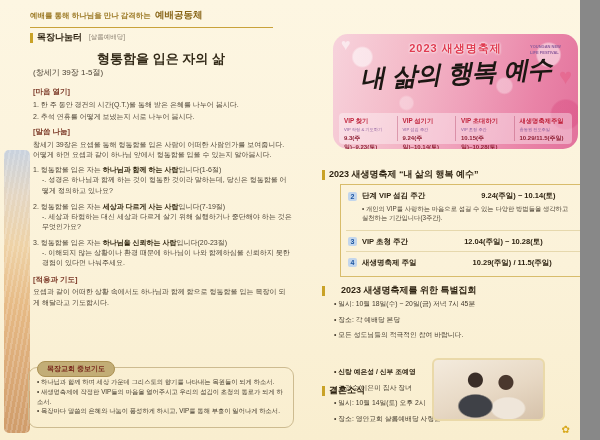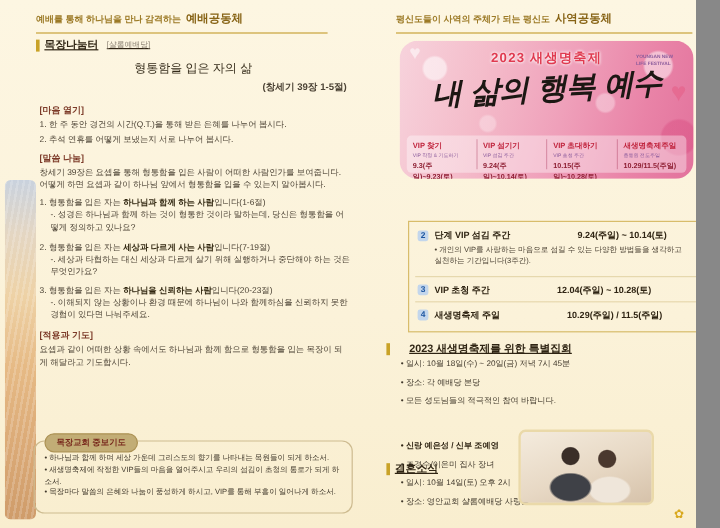--- a/index.html
+++ b/index.html
@@ -10,29 +10,29 @@
     font-family:"Liberation Sans","DejaVu Sans",sans-serif; color:#4c4335;
   }
   
   .page-header { position:absolute; top:9px; font-size:7.5px; font-weight:bold;
     color:#9c7a26; border-bottom:1.5px solid #c9a23a; padding-bottom:5px; }
   .page-header .strong { font-size:9.5px; color:#876315; margin-left:2px; }
   .ph-left { left:30px; width:243px; }
   .ph-right { left:330px; width:247px; }
   
   .sec-head { display:flex; align-items:center; gap:4px; font-weight:bold;
-    color:#2f2413; font-size:9px;text-decoration:underline; }
+    color:#2f2413; font-size:9px; }
   .sec-bar { width:3px; height:10px; background:#c9a227; flex:none; }
   
   .nanum { position:absolute; left:30px; top:31px; }
   .nanum-sub { font-size:6.5px; font-weight:normal; color:#8d8374; margin-left:3px; }
   .sermon-title { position:absolute; left:33px; top:50px; width:256px;
-    text-align:center; font-size:10px; font-weight:normal; color:#332a18; }
+    text-align:center; font-size:13px; font-weight:bold; color:#332a18; }
   .sermon-verse { position:absolute; left:33px; top:67px; width:256px;
-    text-align:right; font-size:8px; color:#4c4335;font-weight:bold; }
+    text-align:left; font-size:8px; color:#4c4335; }
   .lcontent { position:absolute; left:33px; top:82px; width:259px;
     font-size:7px; line-height:1.45; }
   .block-label { color:#7c3a28; font-weight:bold; font-size:7.5px; margin:5px 0 2px; }
   .lcontent p { margin:2px 0; }
   .num-item { margin:2px 0 4px; }
   .point { margin:5px 0 6px; }
   .point strong { color:#30260f; }
   .point .sub { padding-left:9px; }
   .photo {
     position:absolute; left:4px; top:150px; width:26px; height:283px; border-radius:5px;
@@ -157,24 +157,20 @@
 
   <div class="prayer-box">
     <div class="prayer-tab">목장교회 중보기도</div>
     <ul>
       <li>하나님과 함께 하며 세상 가운데 그리스도의 향기를 나타내는 목원들이 되게 하소서.</li>
       <li>새생명축제에 작정한 VIP들의 마음을 열어주시고 우리의 섬김이 초청의 통로가 되게 하소서.</li>
       <li>목장마다 말씀의 은혜와 나눔이 풍성하게 하시고, VIP를 통해 부흥이 일어나게 하소서.</li>
     </ul>
   </div>
 
-  <div class="page-header ph-right">
-    <span>평신도들이 사역의 주체가 되는 평신도</span>
-    <span class="strong">사역공동체</span>
-  </div>
 
   <div class="banner">
     <span class="heart h1"></span>
     <span class="heart h2"></span>
     <div class="banner-year">2023 새생명축제</div>
     <div class="banner-sub">YOUNGAN NEW LIFE FESTIVAL</div>
     <div class="banner-main">내 삶의 행복 예수</div>
     <div class="phases">
       <div class="phase">
         <div class="phase-title">VIP 찾기</div>
@@ -192,20 +188,24 @@
         <div class="phase-date">10.15(주일)~10.28(토)</div>
       </div>
       <div class="phase">
         <div class="phase-title">새생명축제주일</div>
         <div class="phase-sub">총동원 전도주일</div>
         <div class="phase-date">10.29/11.5(주일)</div>
       </div>
     </div>
   </div>
 
+  <div class="sec-head fest-head">
+    <span class="sec-bar"></span>
+    <span>2023 새생명축제 “내 삶의 행복 예수”</span>
+  </div>
 
   <div class="fest-box">
     <div class="fest-row">
       <span class="badge">2</span>
       <span class="fest-label">단계 VIP 섬김 주간</span>
       <span class="fest-date">9.24(주일) ~ 10.14(토)</span>
     </div>
     <div class="fest-note">개인의 VIP를 사랑하는 마음으로 섬길 수 있는 다양한 방법들을 생각하고 실천하는 기간입니다(3주간).</div>
     <div class="fest-div"></div>
     <div class="fest-row">

